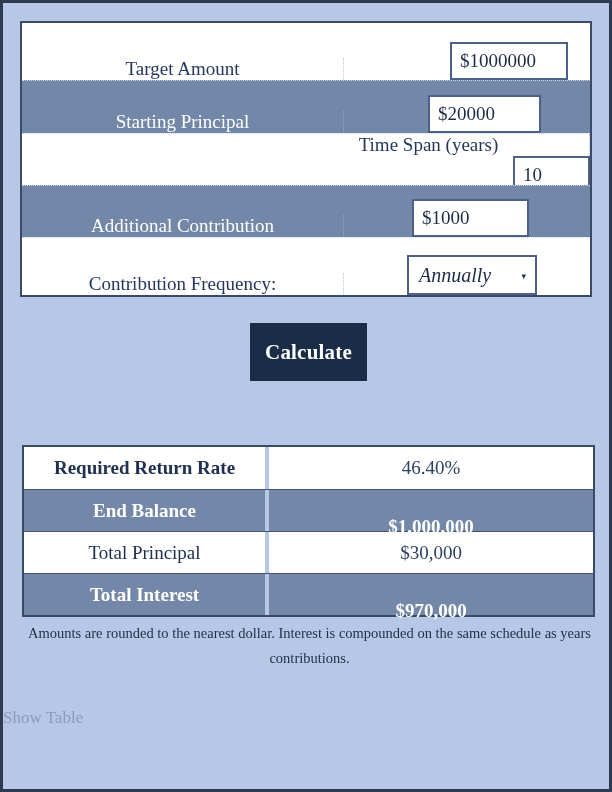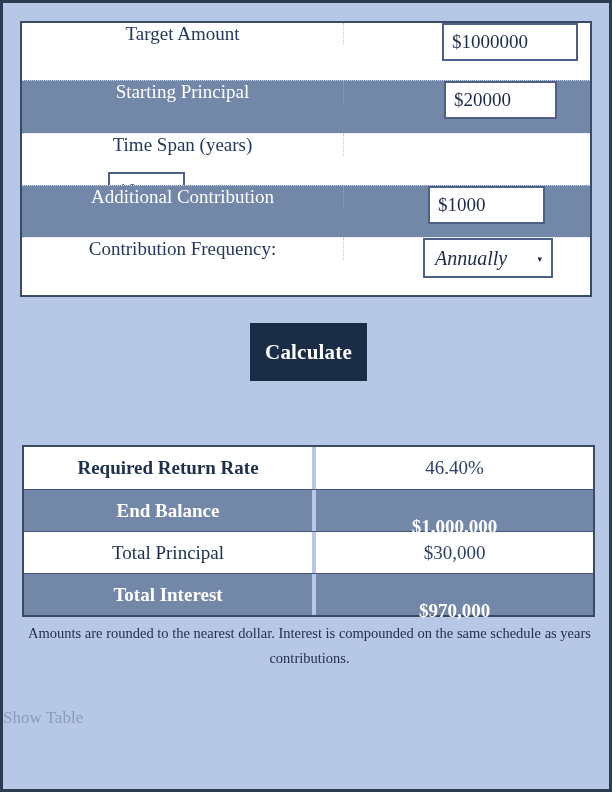--- a/index.html
+++ b/index.html
@@ -29,24 +29,23 @@
     position: absolute;
     left: 17px;
     top: 18px;
     width: 572px;
     border: 2px solid #3b4a66;
     box-sizing: border-box;
     background: #ffffff;
   }
   .in-row {
     display: flex;
-    align-items: flex-start;
+    align-items: flex-end;
     box-sizing: border-box;
     position: relative;
-    gap: 16px;
   }
   .in-row.alt {
     background: #7387a8;
   }
   .in-row.plain {
     background: #ffffff;
   }
   .in-row + .in-row {
     border-top: 1px dotted #c8d4e8;
   }
@@ -84,21 +83,21 @@
     font-size: 19px;
     color: #1d2b47;
     font-family: "Liberation Serif", "DejaVu Serif", serif;
   }
   .row-h1 { height: 57px; }
   .row-h2 { height: 53px; }
   .row-h3 { height: 52px; flex-direction: column; }
   .row-h4 { height: 52px; }
   .row-h5 { height: 58px; }
 
-  .w-target { width: 136px; margin-left: 74px; }
+  .w-target { width: 118px; margin-left: 98px; }
   .w-principal { width: 113px; margin-left: 76px; }
   .w-years { width: 77px; margin-left: 78px; }
   .w-contrib { width: 117px; margin-left: 60px; }
 
   .selectbox {
     width: 130px;
     margin-left: 55px;
     height: 40px;
     background: #ffffff;
     border: 2px solid #4d6188;
@@ -152,21 +151,21 @@
   .res-row {
     display: flex;
     height: 42px;
     box-sizing: border-box;
     align-items: stretch;
   }
   .res-row.alt { background: #7387a8; }
   .res-row.plain { background: #ffffff; }
   .res-row + .res-row { border-top: 1px solid #46556f; }
   .res-label {
-    width: 288px;
+    width: 241px;
     display: flex;
     align-items: center;
     justify-content: center;
     font-size: 19px;
     color: #20314f;
     box-sizing: border-box;
     text-align: center;
     border-radius: 18px;
   }
   .res-row.alt .res-label { color: #ffffff; }

